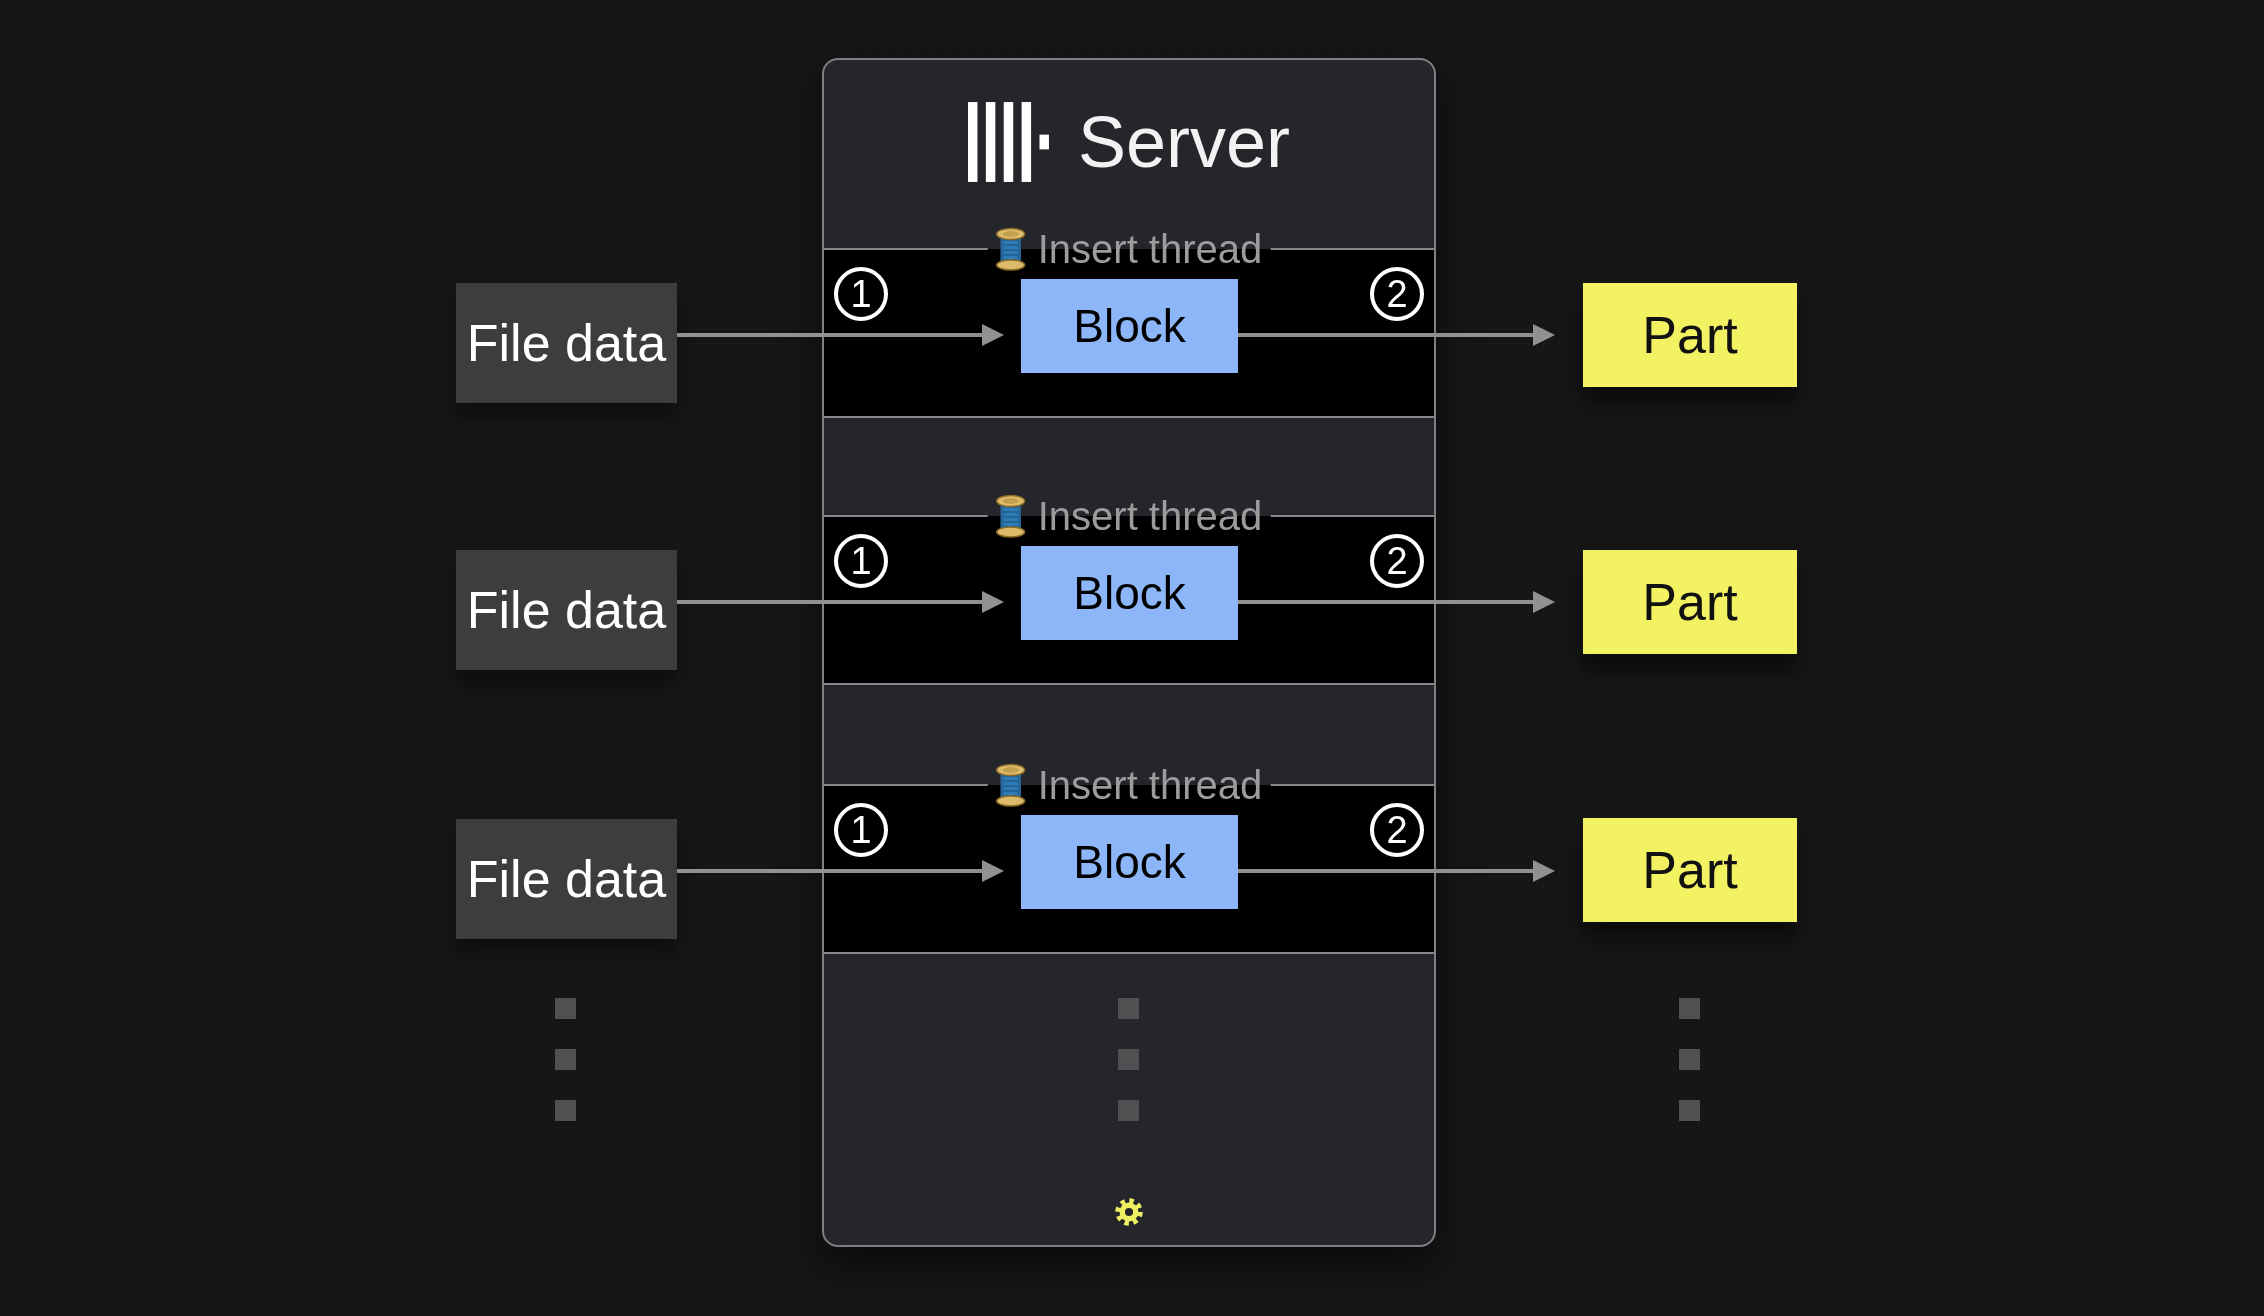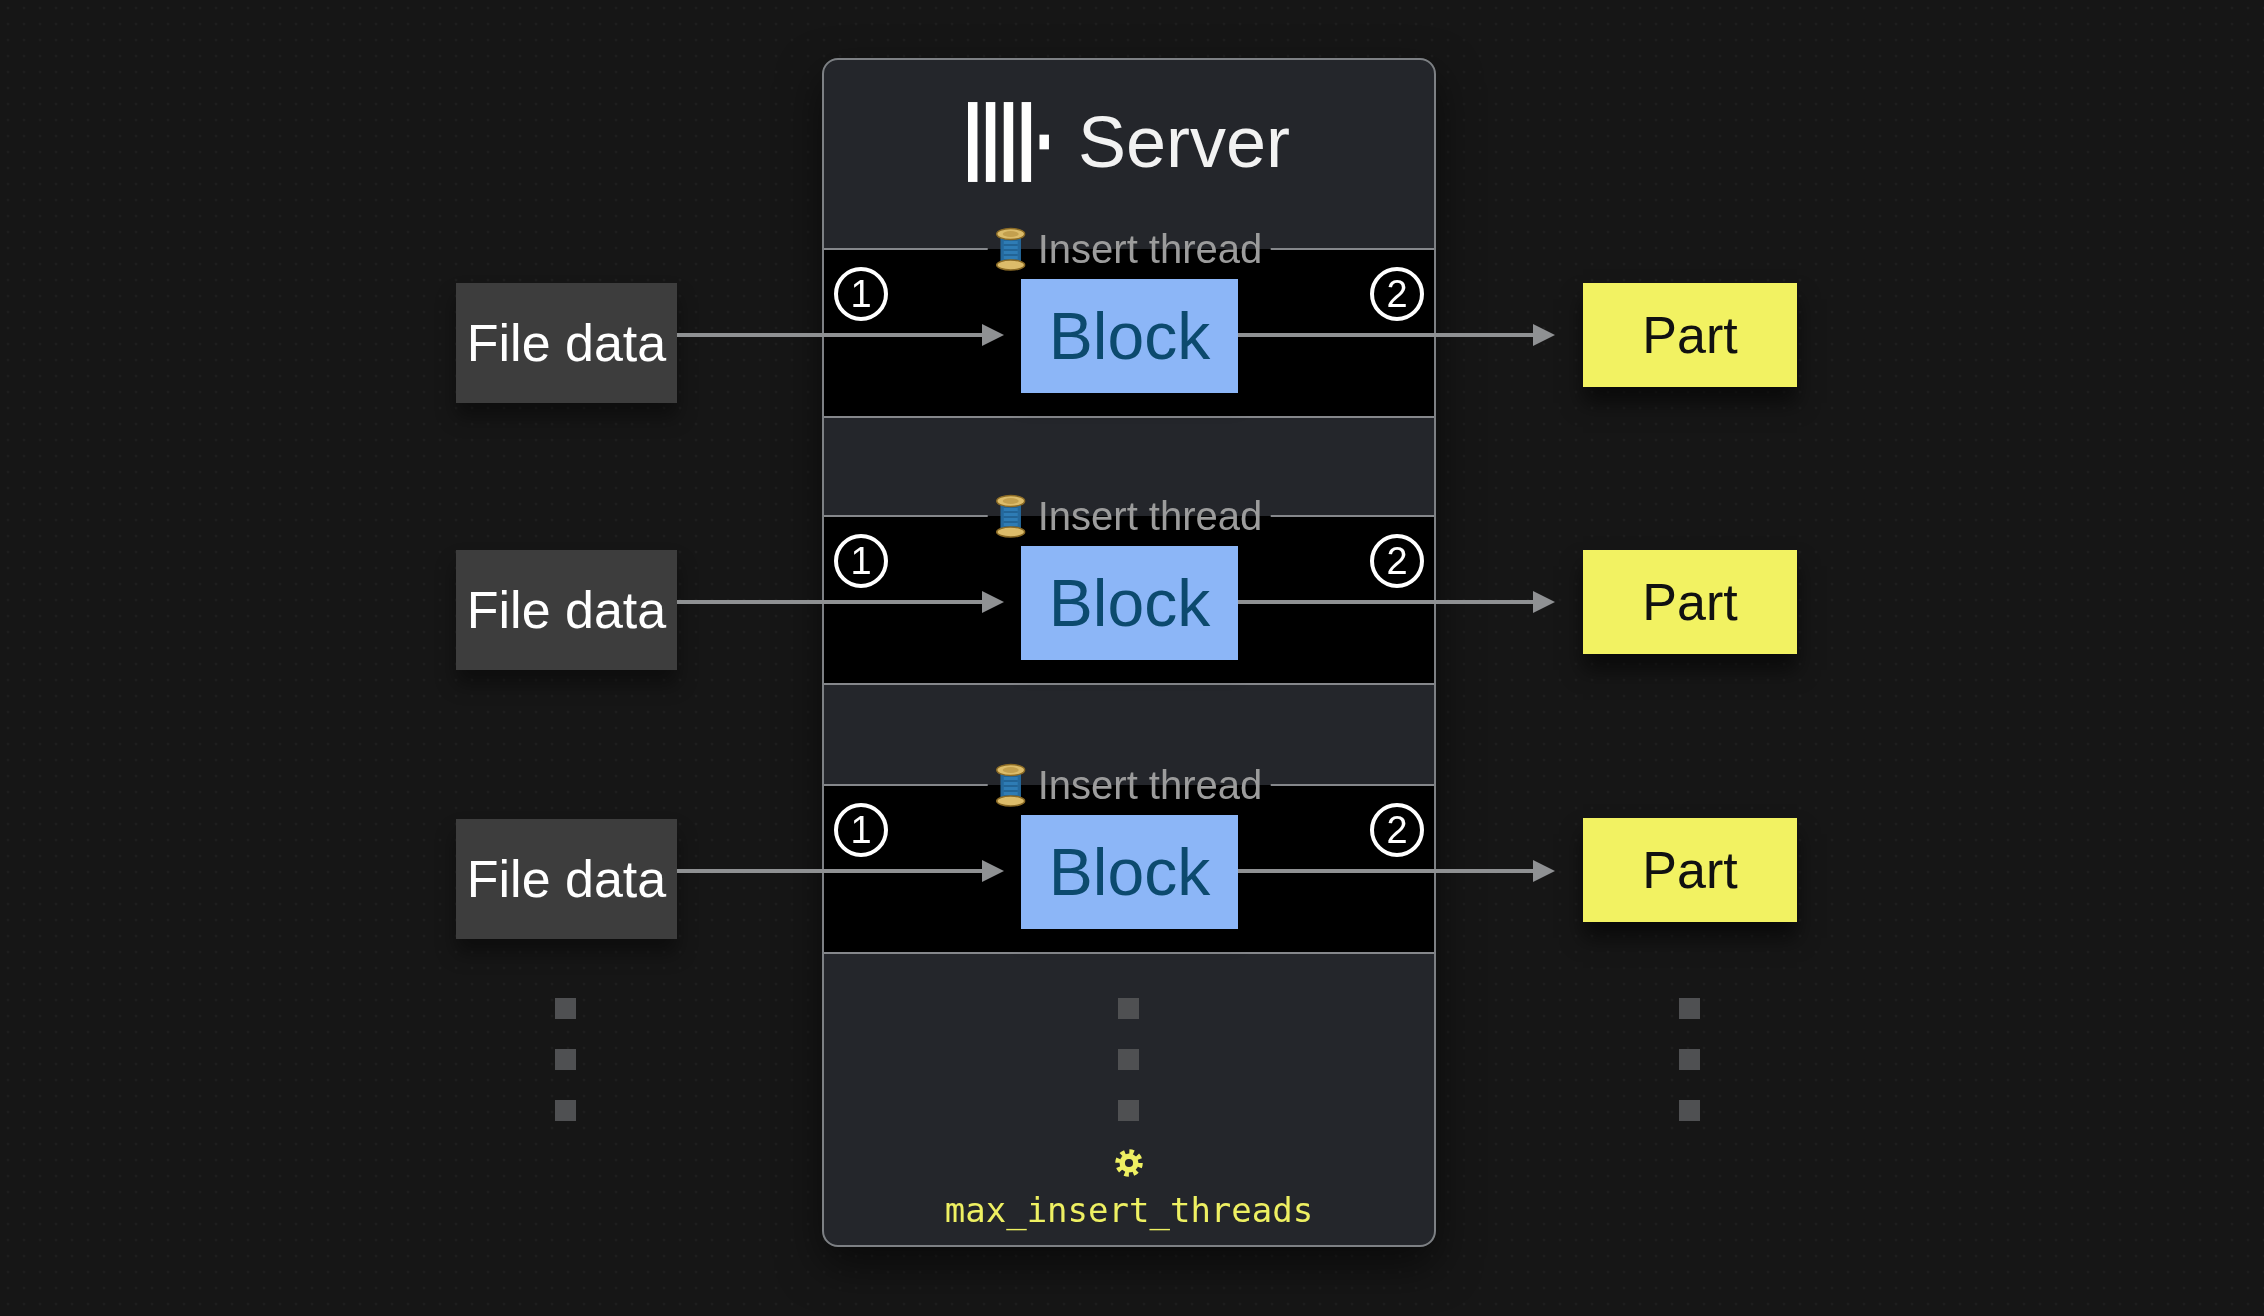--- a/index.html
+++ b/index.html
@@ -40,24 +40,24 @@
     background:linear-gradient(to bottom, var(--panel,#24262b) 0 50%, var(--band,#000) 50% 100%);
   }
   .step{
     position:absolute;top:17px;width:54px;height:54px;box-sizing:border-box;
     border:4px solid #fff;border-radius:50%;color:#fff;
     display:flex;align-items:center;justify-content:center;
     font-size:38px;line-height:1;
   }
   .step1{left:10px}.step2{left:546px}
   .block{
-    position:absolute;left:197px;top:29px;width:217px;height:114px;
-    background:var(--block-fill,#8cb6f7);color:#0c4a6e;
+    position:absolute;left:197px;top:29px;width:217px;height:94px;
+    background:var(--block-fill,#8cb6f7);color:#000000;
     display:flex;align-items:center;justify-content:center;
-    font-size:66px;box-shadow:0 12px 16px rgba(0,0,0,.45);
+    font-size:46px;box-shadow:0 12px 16px rgba(0,0,0,.45);
   }
 
   
   .fbox,.pbox{
     position:absolute;display:flex;align-items:center;justify-content:center;
     font-size:52px;
   }
   .fbox{left:456px;width:221px;height:120px;background:var(--file-fill,#3d3d3d);
         color:#fff;box-shadow:0 14px 18px rgba(0,0,0,.4);}
   .pbox{left:1583px;width:214px;height:104px;background:var(--part-fill,#f2f262);
@@ -173,21 +173,20 @@
       <div class="block">Block</div>
       <div class="step step2">2</div>
     </section>
 
     <div class="setting">
       <svg class="gear" viewBox="0 0 40 40" width="38" height="38" aria-hidden="true">
         <circle cx="20" cy="20" r="11" fill="none" stroke="currentColor" stroke-width="7" stroke-dasharray="4.32 4.32"></circle>
         <circle cx="20" cy="20" r="10" fill="currentColor"></circle>
         <circle cx="20" cy="20" r="4.3" fill="#24262b"></circle>
       </svg>
-      <div class="setting-label">max_insert_threads</div>
     </div>
   </div>
 
   <div class="arrow in a1"></div>
   <div class="arrow out a1"></div>
   <div class="arrow in a2"></div>
   <div class="arrow out a2"></div>
   <div class="arrow in a3"></div>
   <div class="arrow out a3"></div>
 

